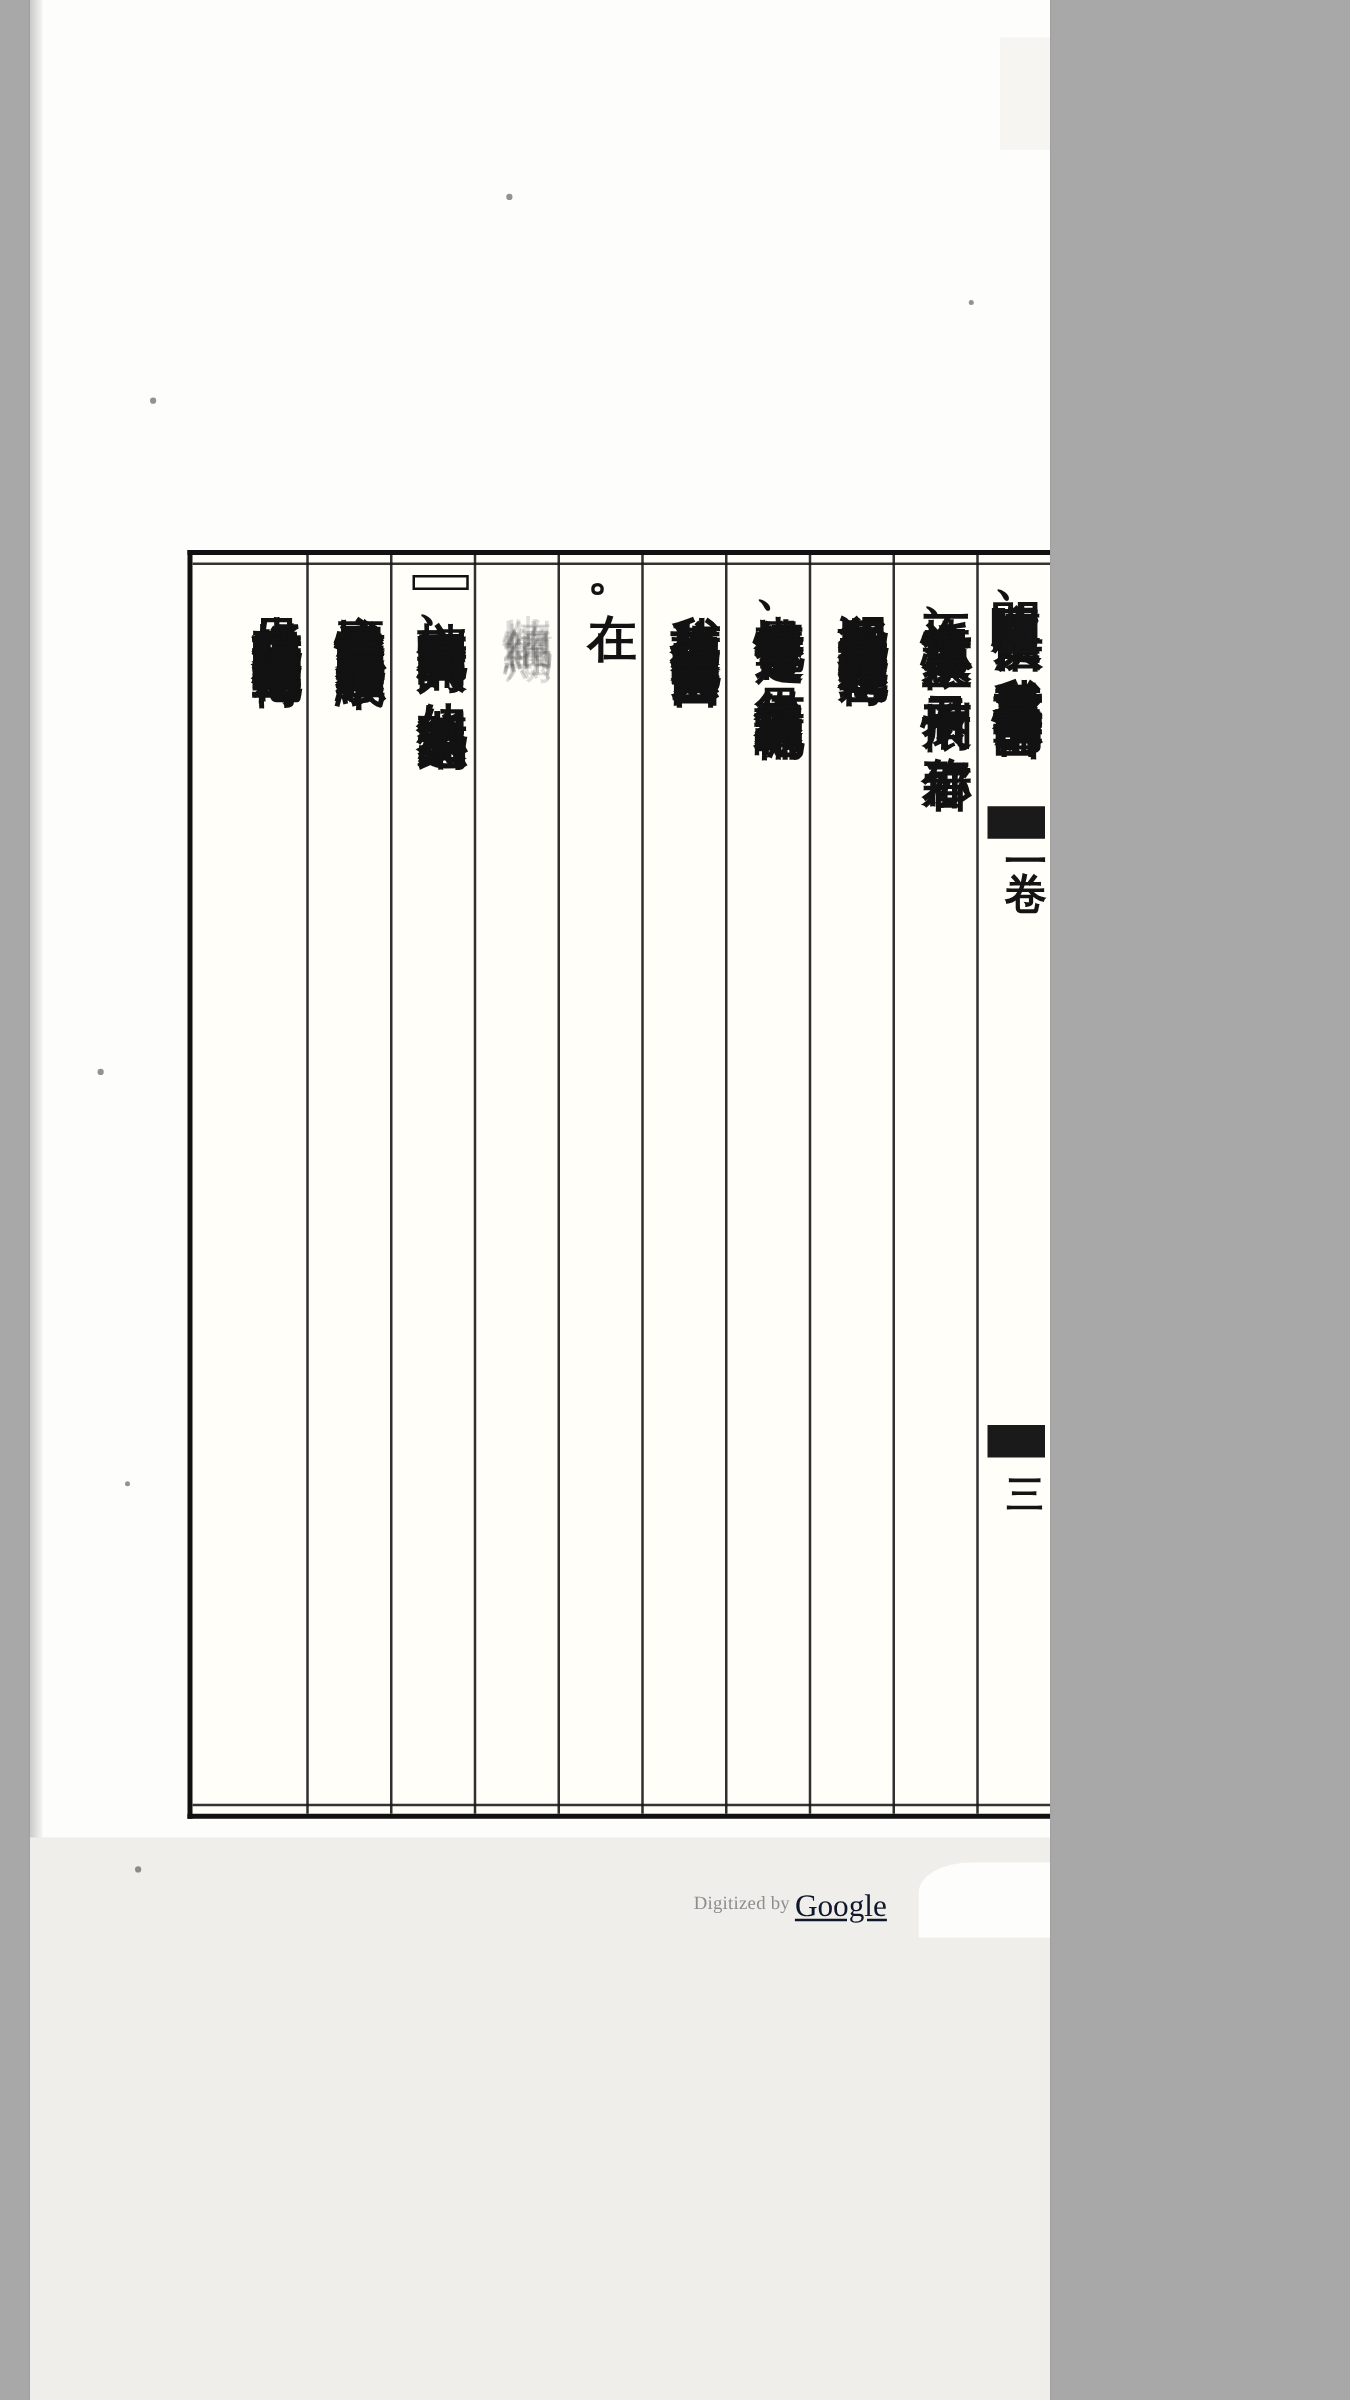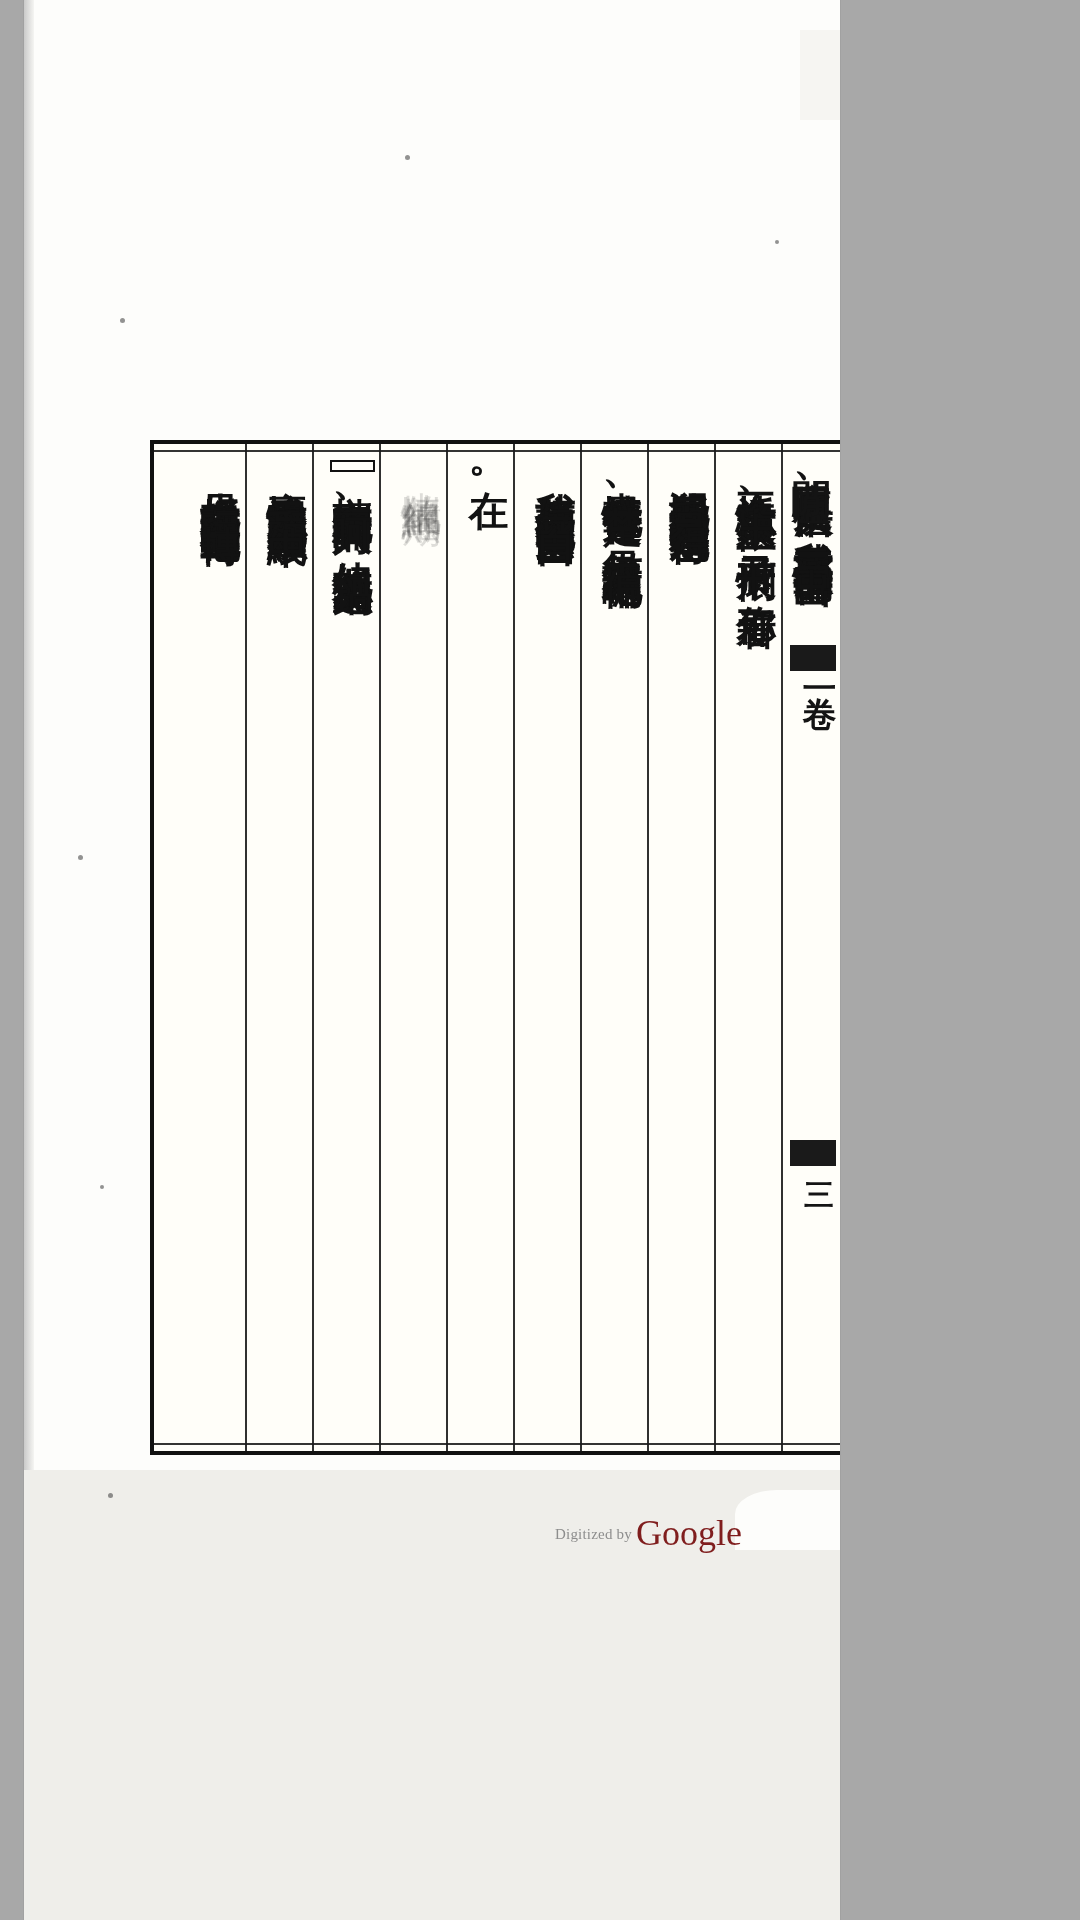--- a/index.html
+++ b/index.html
@@ -196,24 +196,25 @@
     position: absolute;
     left: 555px;
     top: 1512px;
     font-family: "Liberation Serif", serif;
     font-size: 15px;
     color: #8d8d8d;
     letter-spacing: .2px;
     white-space: nowrap;
   }
   .watermark .g {
-    font-size: 36px;
-    color: #7f1d1d;
+    font-size: 25px;
+    color: #0f172a;
     vertical-align: -6px;
     letter-spacing: 0px;
+    text-decoration: underline;
   }
 
   
   .torn {
     position: absolute;
     left: 735px;
     top: 1490px;
     width: 105px;
     height: 60px;
     background: #fdfdfb;

